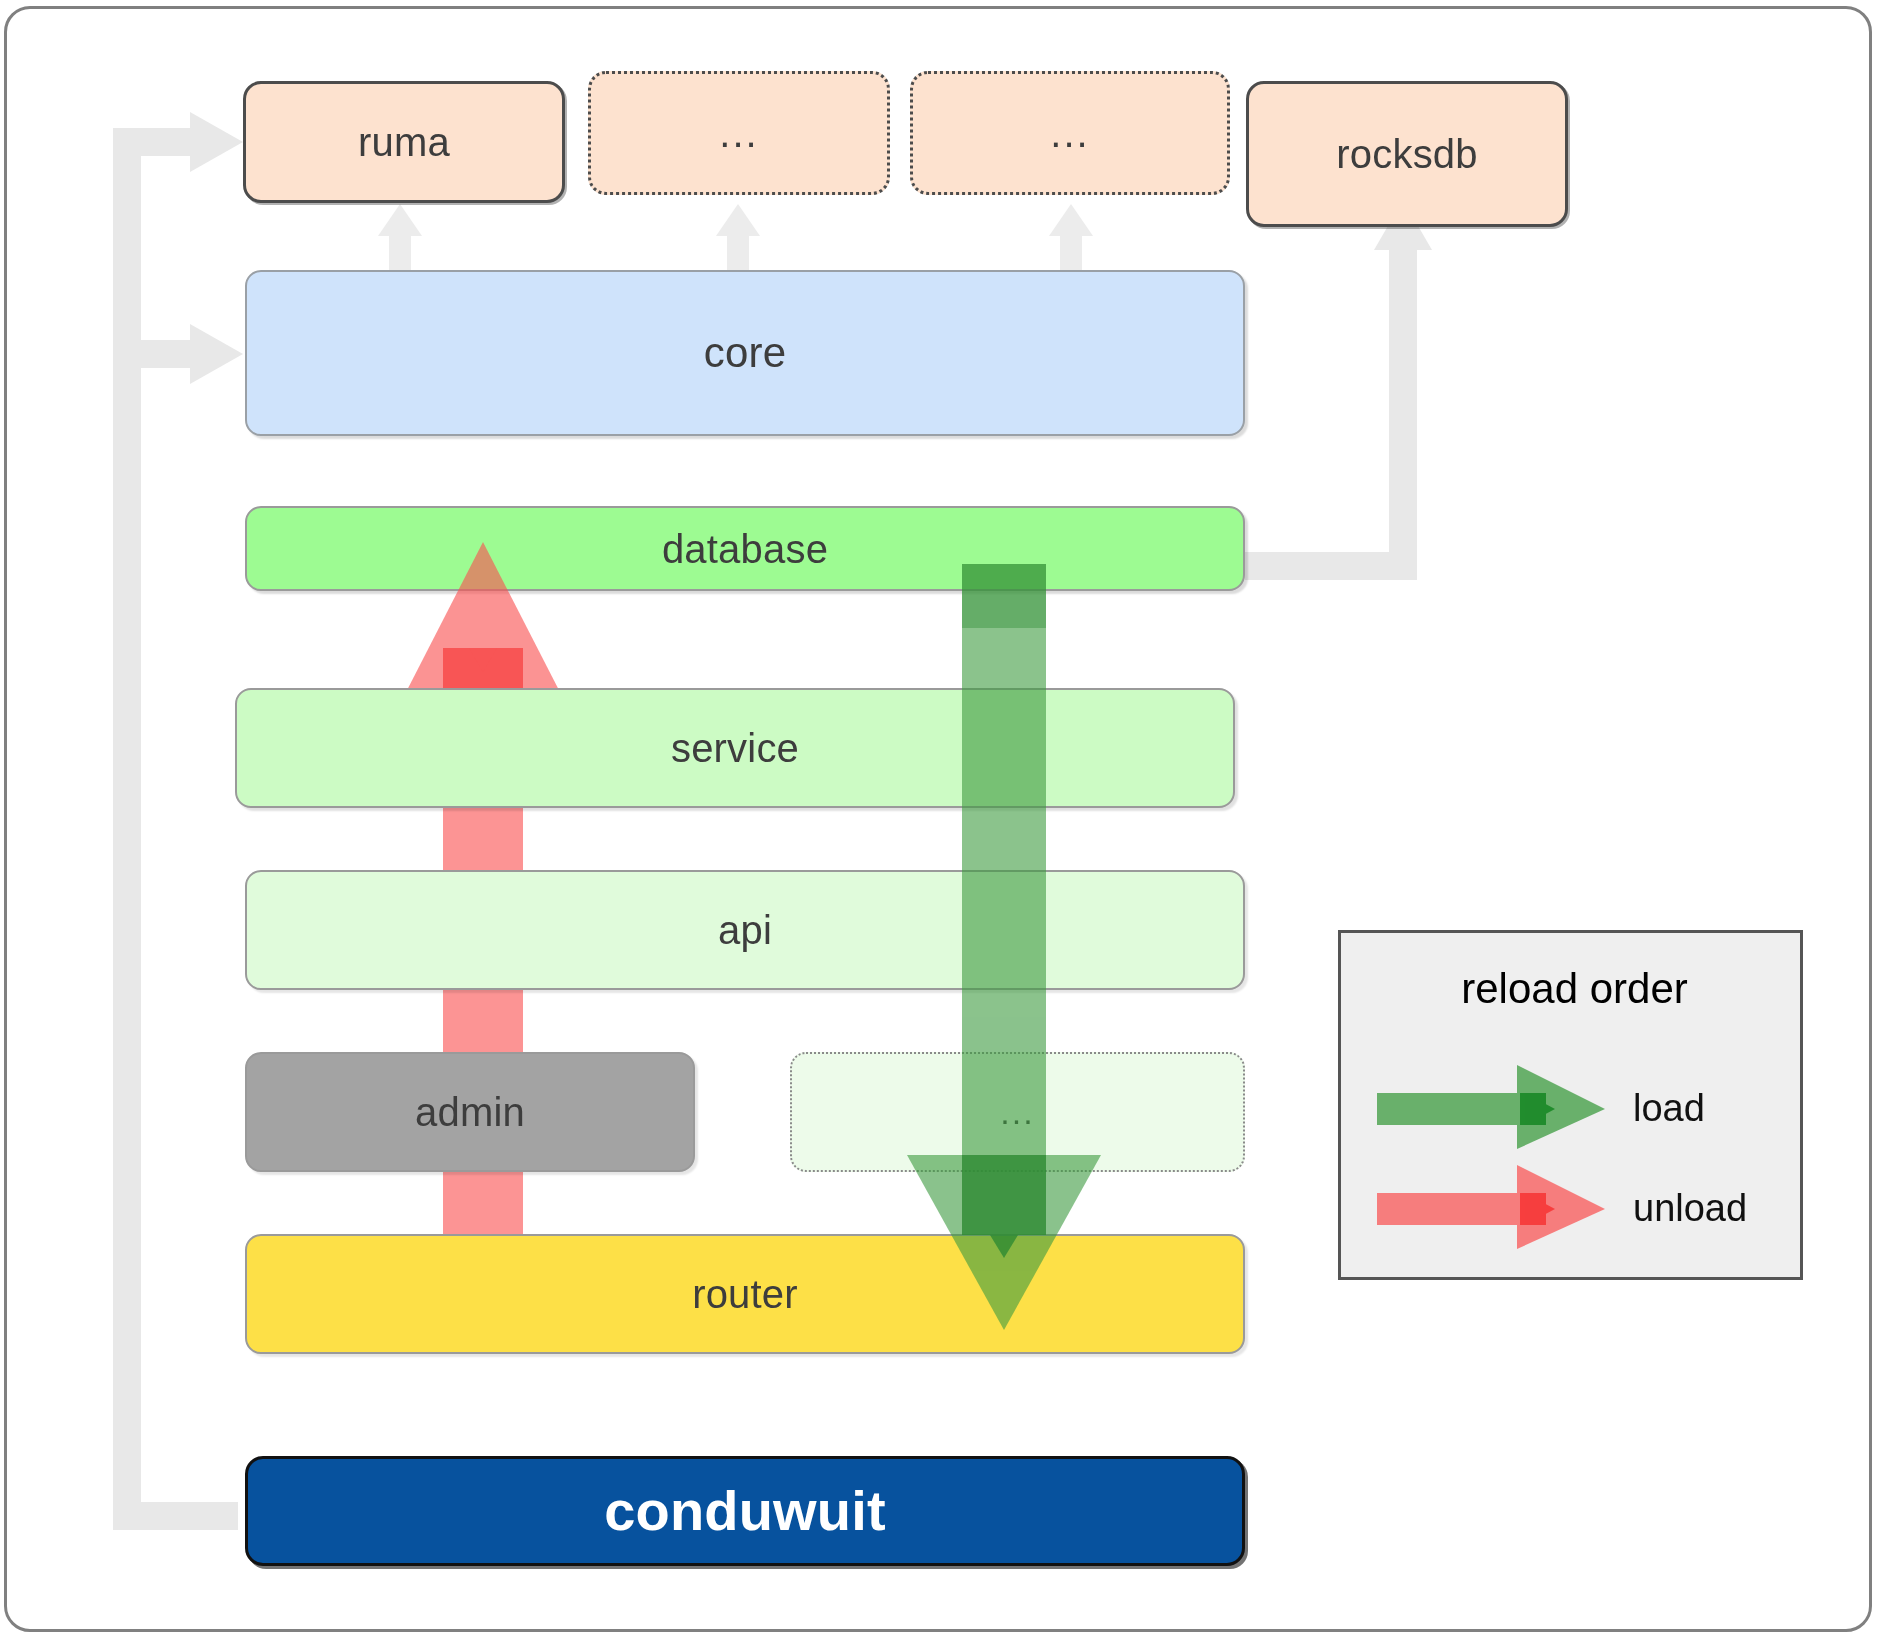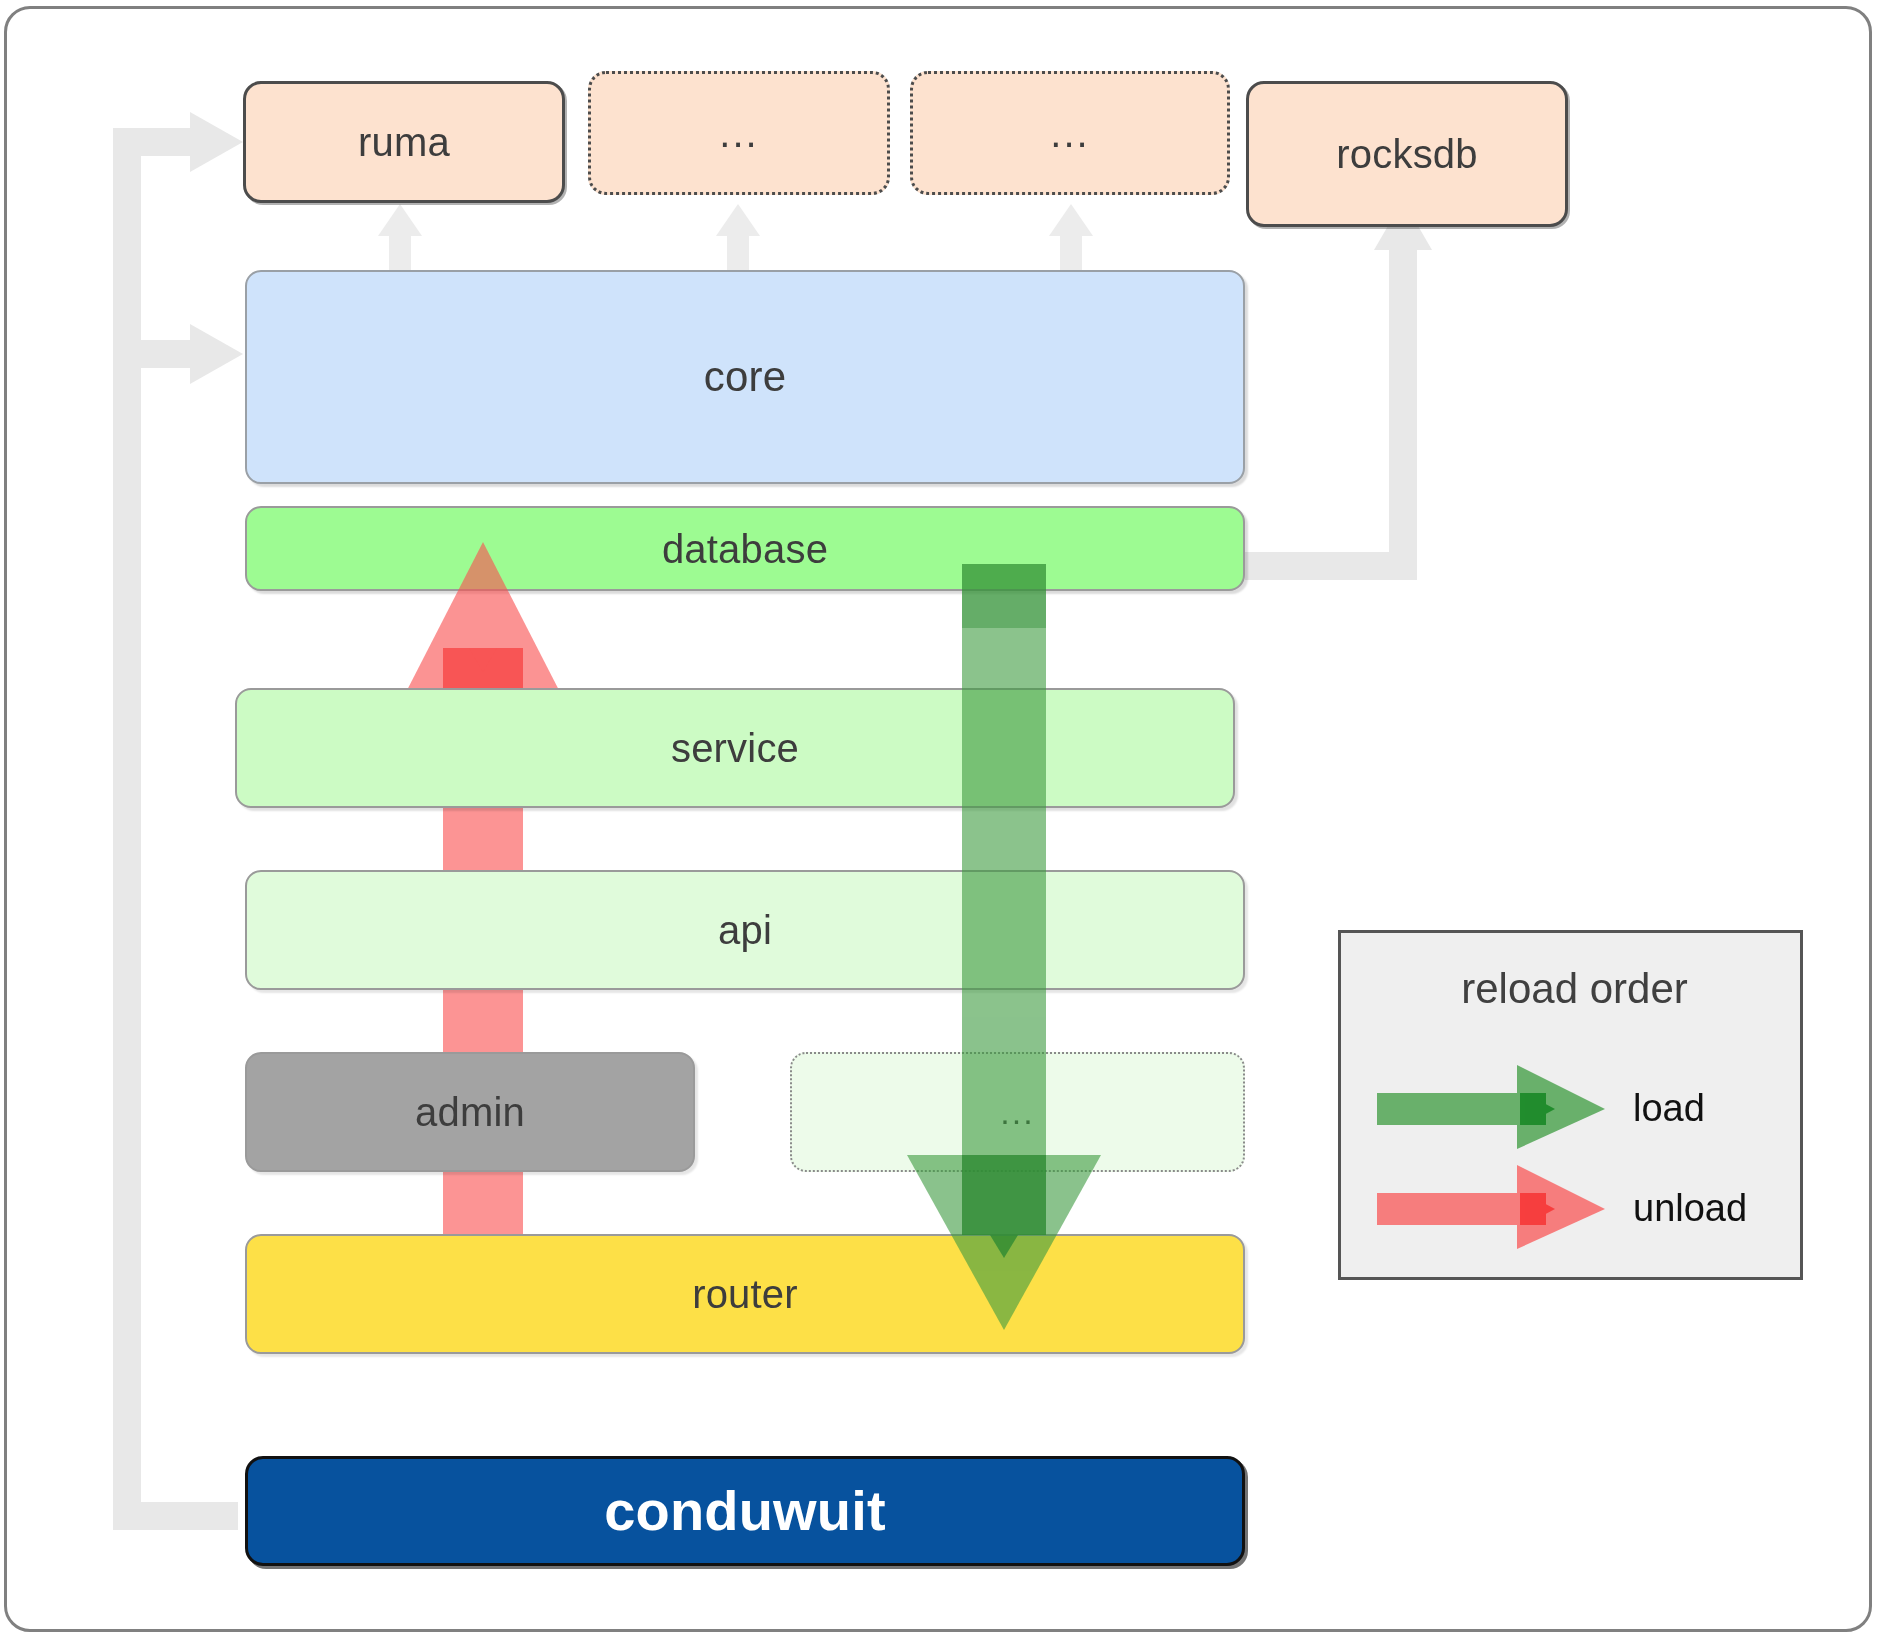--- a/index.html
+++ b/index.html
@@ -105,21 +105,21 @@
     background: #efefef;
     border: 3px solid #555555;
     box-sizing: border-box;
   }
   .legend-title {
     position: absolute;
     left: 8px; right: 0;
     top: 32px;
     text-align: center;
     font-size: 42px;
-    color: #404040;
+    color: #000000;
   }
   .legend-label {
     position: absolute;
     font-size: 38px;
     color: #111111;
     white-space: nowrap;
   }
   .legend-arrow {
     position: absolute;
   }
@@ -173,21 +173,21 @@
   </div>
 
   <div class="node crate dotted" style="left:910px; top:71px; width:320px; height:124px;">
     <span class="dots">...</span>
   </div>
 
   <div class="node crate" style="left:1246px; top:81px; width:322px; height:146px;">
     <span class="lbl">rocksdb</span>
   </div>
 
-  <div class="node core-box" style="left:245px; top:270px; width:1000px; height:214px;">
+  <div class="node core-box" style="left:245px; top:270px; width:1000px; height:166px;">
     <span class="lbl">core</span>
   </div>
 
   <div class="node layer l-database" style="left:245px; top:506px; width:1000px; height:85px;">
     <span class="lbl">database</span>
   </div>
 
   <svg class="svg-layer" viewBox="0 0 1883 1643">
     <g opacity="0.62">
       <polygon points="483,542 583,737 383,737" fill="#fa5252"></polygon>

